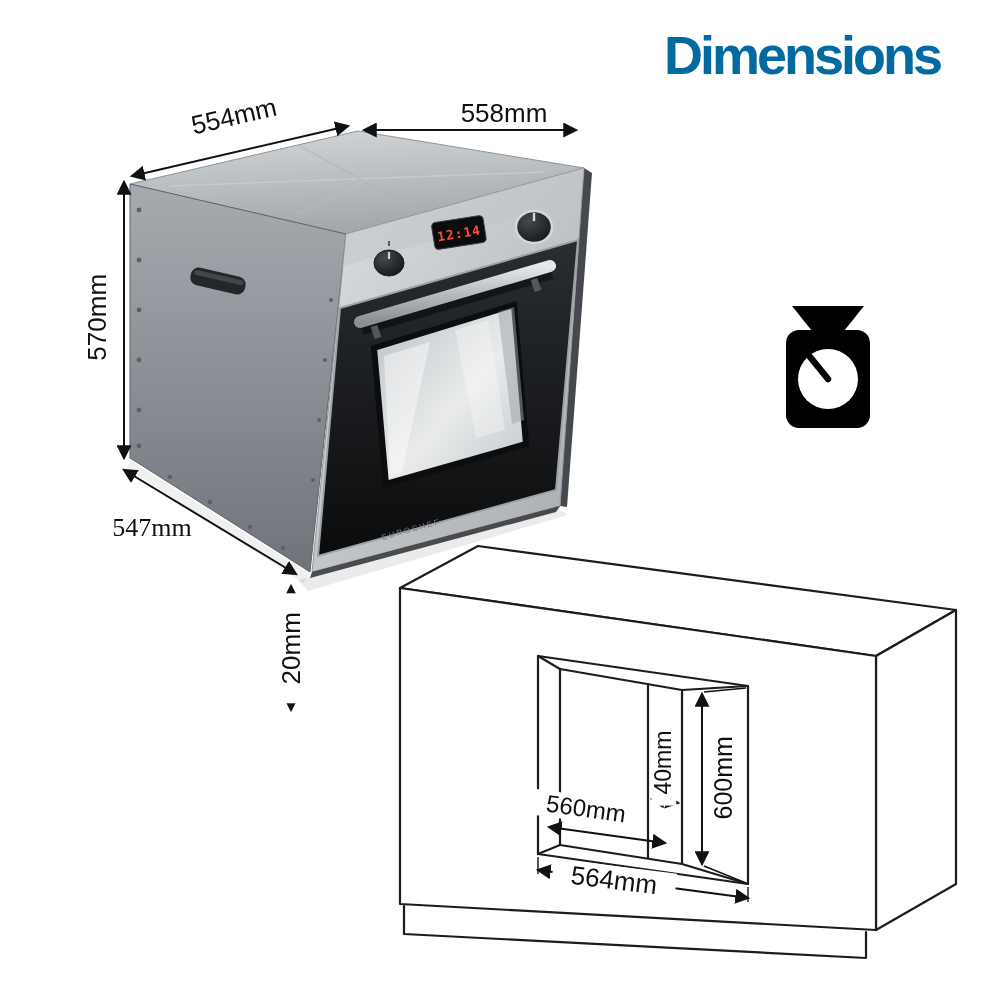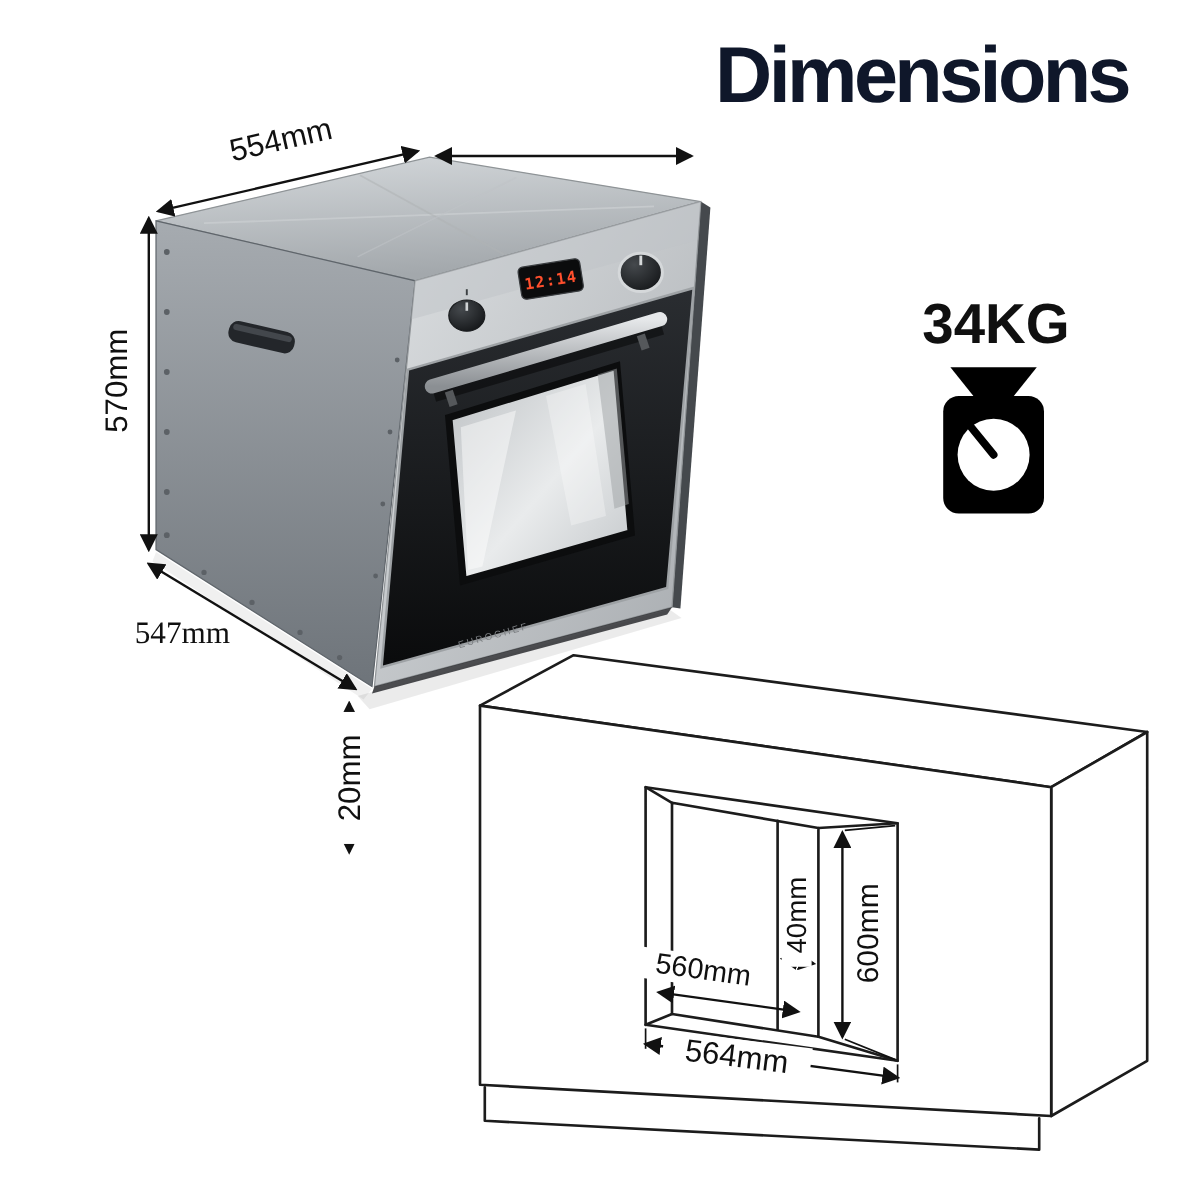--- a/index.html
+++ b/index.html
@@ -2,22 +2,22 @@
 <html><head>
 <meta charset="utf-8">
 <style>
   html,body{margin:0;padding:0;background:#fff;}
   .stage{position:relative;width:1000px;height:1000px;background:#fff;overflow:hidden;
          font-family:"Liberation Sans", sans-serif;color:#111;}
   .stage svg{position:absolute;left:0;top:0;}
   .lbl{position:absolute;font-size:26px;font-weight:500;text-align:center;color:#101010;
        line-height:1.1;white-space:nowrap;}
   .rot-90{transform:rotate(-90deg);transform-origin:center;}
-  .title{left:440px;top:26px;width:500px;text-align:right;font-size:66px;font-weight:800;
-         letter-spacing:-3px;color:#0f172a;}
+  .title{left:440px;top:26px;width:500px;text-align:right;font-size:54px;font-weight:800;
+         letter-spacing:-3px;color:#0369a1;}
   .l554{left:168px;top:102px;width:132px;transform:rotate(-13deg);}
   .l558{left:424px;top:99px;width:160px;}
   .l570{left:27px;top:303px;width:140px;}
   .l547{left:86px;top:514px;width:132px;font-family:Liberation Serif, serif;}
   .l20{left:236px;top:634px;width:110px;background:#fff;}
   .l34{left:748px;top:244px;width:164px;font-size:47px;font-weight:800;letter-spacing:0;}
   .l560{left:531px;top:796px;width:110px;font-size:24px;transform:rotate(8deg);background:#fff;}
   .l40{left:621px;top:750px;width:86px;font-size:23px;background:#fff;}
   .l600{left:667px;top:764px;width:114px;font-size:25px;}
   .l564{left:552px;top:866px;width:124px;font-size:26px;transform:rotate(7deg);background:#fff;}
@@ -174,24 +174,24 @@
       <path d="M549,827 L665,843" marker-start="url(#ah)" marker-end="url(#ah)"></path>
       <path d="M538,870 L748,898" marker-start="url(#ah)" marker-end="url(#ah)"></path>
       <path d="M538,857 L538,874" stroke-width="1.4"></path>
       <path d="M748,887 L748,902" stroke-width="1.4"></path>
     </g>
   </svg>
 
   <div class="lbl title">Dimensions</div>
 
   <div class="lbl l554">554mm</div>
+  <div class="lbl l558">558mm</div>
   <div class="lbl l570 rot-90">570mm</div>
   <div class="lbl l547">547mm</div>
   <div class="lbl l20 rot-90">20mm</div>
 
-  <div class="lbl l34">34KG</div>
 
   <div class="lbl l560">560mm</div>
   <div class="lbl l40 rot-90">40mm</div>
   <div class="lbl l600 rot-90">600mm</div>
   <div class="lbl l564">564mm</div>
 
 </div>
 
 </body></html>

